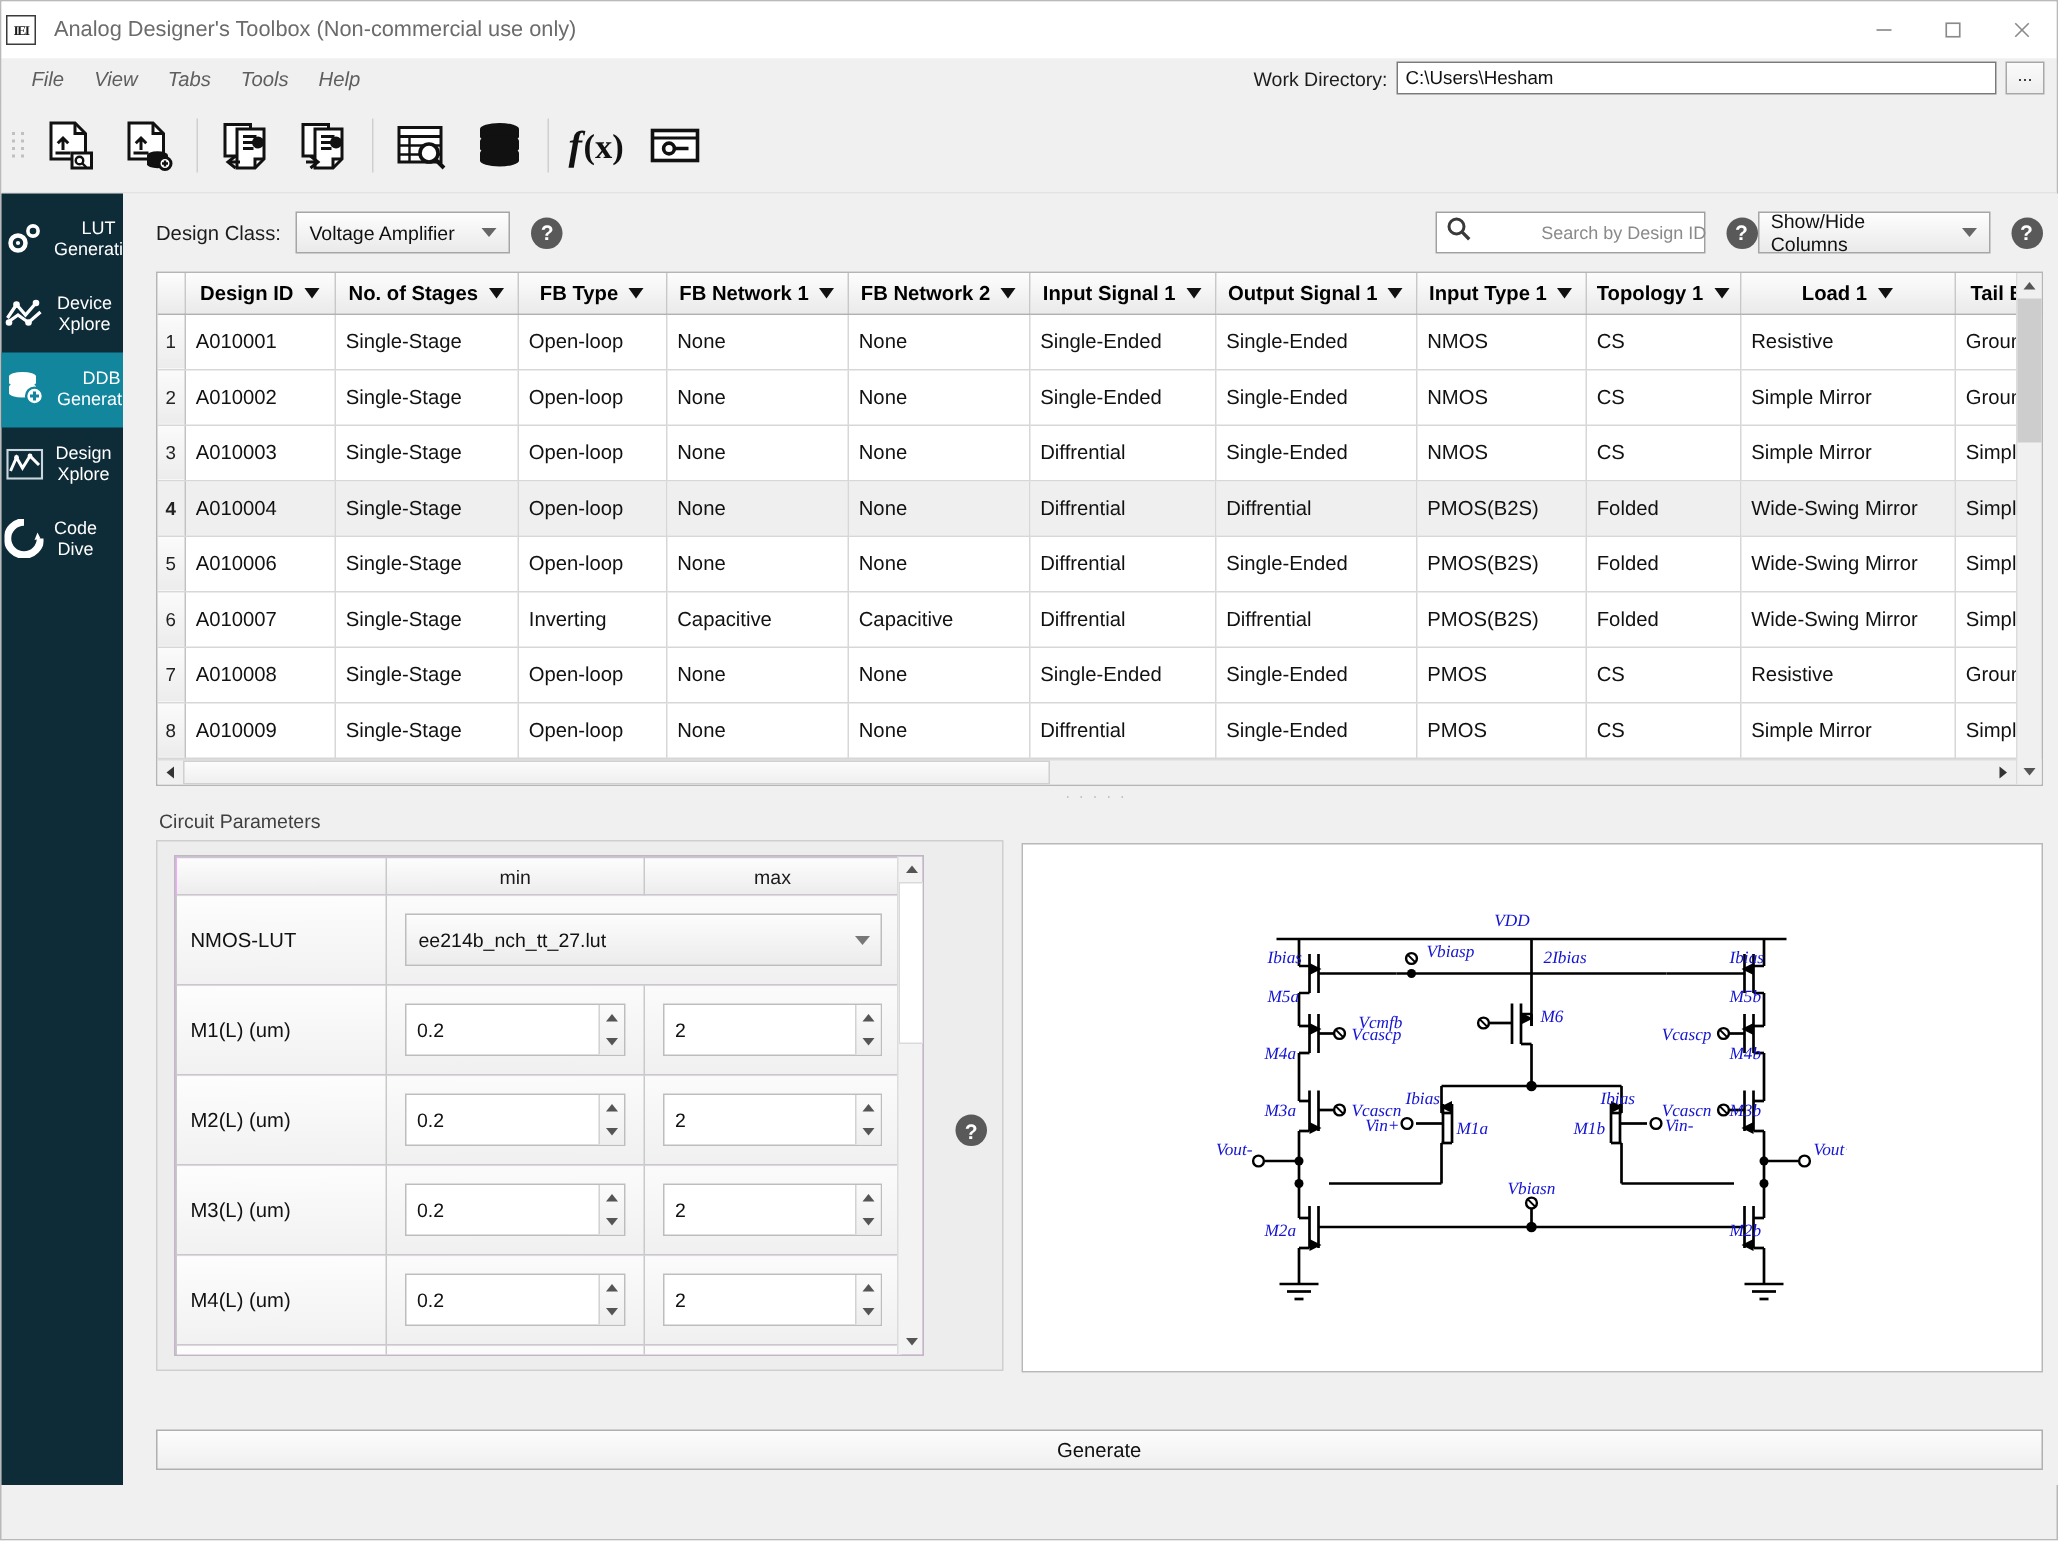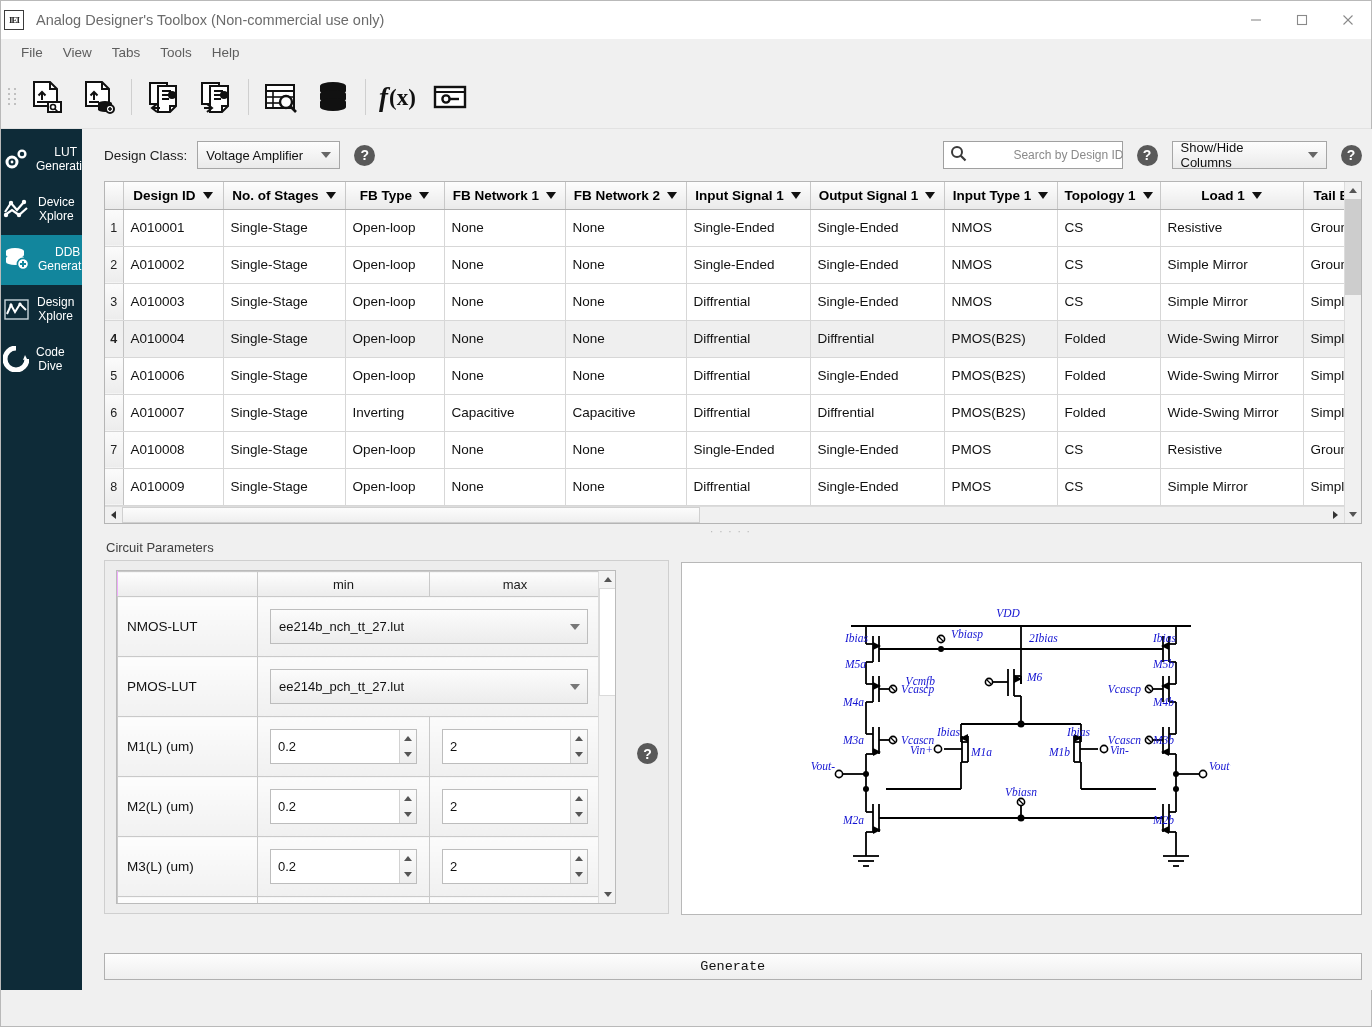--- a/index.html
+++ b/index.html
@@ -54,20 +54,21 @@
     height: 26px;
     background: #f0f0f0;
     display: flex; align-items: center;
     padding-left: 10px;
     position: relative;
   }
   .menu-item {
     font-size: 13.5px;
     color: #5e5e5e;
     padding: 3px 10px;
+    font-style: italic;
   }
   .workdir-wrap {
     position: absolute;
     right: 8px; top: 2px;
     display: flex; align-items: center; gap: 6px;
   }
   .workdir-label {
     font-size: 13px; color: #1c1c1c;
   }
   .workdir-input {
@@ -423,21 +424,21 @@
     width: 100%;
     padding: 6px 18px 10px 22px;
     background: #f0f0f0;
   }
   .generate-btn {
     width: 100%; height: 27px;
     border: 1px solid #b0b0b0;
     background: linear-gradient(#fdfdfd,#efefef);
     font-size: 13.5px; color: #111;
     display: flex; align-items: center; justify-content: center;
-    font-family: Liberation Mono, monospace;
+    font-family: Liberation Sans, sans-serif;
   }
 </style>
 </head>
 <body>
 
 <div id="app">
 
   <div class="titlebar">
     <div class="app-icon">IEI</div>
     <div class="title-text">Analog Designer's Toolbox (Non-commercial use only)</div>
@@ -461,20 +462,25 @@
     </div>
   </div>
 
   <div class="menubar">
     <div class="menu-item">File</div>
     <div class="menu-item">View</div>
     <div class="menu-item">Tabs</div>
     <div class="menu-item">Tools</div>
     <div class="menu-item">Help</div>
 
+    <div class="workdir-wrap">
+      <span class="workdir-label">Work Directory:</span>
+      <input class="workdir-input" value="C:\Users\Hesham" style="">
+      <div class="workdir-browse">...</div>
+    </div>
   </div>
 
   <div class="toolbar">
     <div class="tb-grip">
         <i></i>
         <i></i>
         <i></i>
         <i></i>
         <i></i>
         <i></i>
@@ -668,21 +674,21 @@
           <span>
             <svg width="17" height="17" viewBox="0 0 17 17">
               <circle cx="7" cy="7" r="5" fill="none" stroke="#3a3a3a" stroke-width="2"></circle>
               <line x1="10.8" y1="10.8" x2="15.5" y2="15.5" stroke="#3a3a3a" stroke-width="2.2"></line>
             </svg>
           </span>
           <input class="search-input" placeholder="Search by Design ID" style="">
         </div>
         <div class="help-icon">?</div>
 
-        <div class="combo" style="width:155px; margin-left:14px">
+        <div class="combo" style="width:155px; ">
           <span>Show/Hide Columns</span>
           <span class="caret"></span>
         </div>
         <div class="help-icon">?</div>
       </div>
 
       <div class="table-wrap">
         <table class="grid">
           <thead>
             <tr>
@@ -910,29 +916,20 @@
                 <tbody>
                   <tr>
                     <td class="rowlabel">NMOS-LUT</td>
                     <td colspan="2">
                       <div class="cell-combo">
                         <span>ee214b_nch_tt_27.lut</span>
                         <span class="caret"></span>
                       </div>
                     </td>
                   </tr>
-                  <tr>
-                    <td class="rowlabel">PMOS-LUT</td>
-                    <td colspan="2">
-                      <div class="cell-combo">
-                        <span>ee214b_pch_tt_27.lut</span>
-                        <span class="caret"></span>
-                      </div>
-                    </td>
-                  </tr>
 
                   <tr>
                     <td class="rowlabel">M1(L) (um)</td>
                     <td>
                       <div class="spin">
                         <span class="val">0.2</span>
                         <span class="btns">
                           <div>
                               <span class="tri up"></span>
                             </div>

